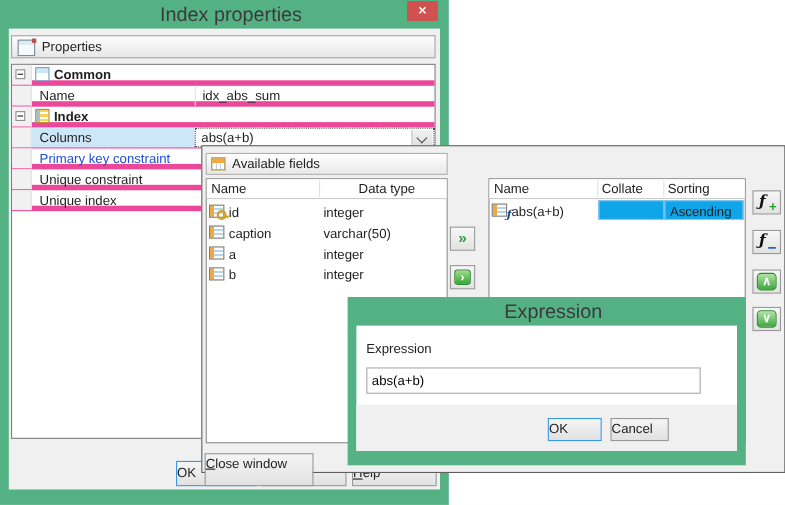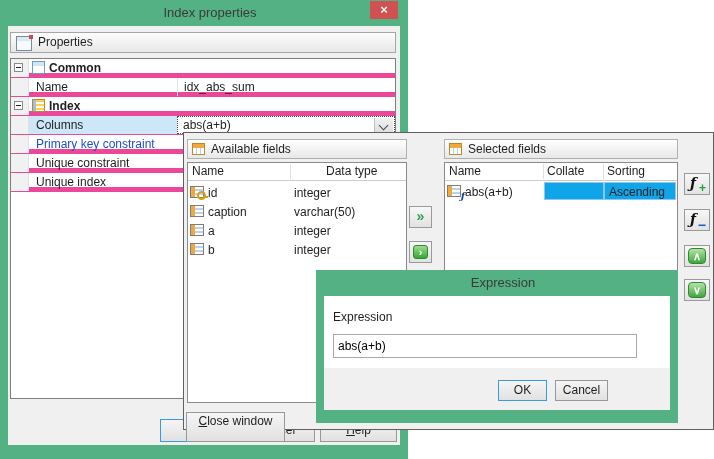--- a/index.html
+++ b/index.html
@@ -9,21 +9,21 @@
     font-family:"Liberation Sans", sans-serif;
     font-size:12px; color:#1e1e1e;
     -webkit-font-smoothing:antialiased;
   }
   .abs { position:absolute; box-sizing:border-box; }
 
   
   .green-win { position:absolute; background:#54b184; box-sizing:border-box; }
   .win-title {
     position:absolute; left:0; top:0; right:0; height:26px;
-    text-align:center; line-height:26px; font-size:13px; color:#3b3b3b;padding-left:12px;
+    text-align:center; line-height:26px; font-size:18px; color:#3b3b3b;padding-left:12px;
   }
   .close-btn {
     position:absolute; left:370px; top:1px; width:28px; height:18px;
     background:#d15151; color:#fff; text-align:center; line-height:17px;
     font-size:13px; font-weight:bold; cursor:default;
   }
 
   
   #main-dialog { left:0; top:0; width:408px; height:459px; z-index:1; }
   #md-client { left:8px; top:26px; width:392px; height:419px; background:#f0f0f0; }
@@ -71,21 +71,21 @@
   .combo-btn { position:absolute; right:1px; top:1px; bottom:1px; width:18px;
                background:linear-gradient(#f2f2f2,#dfdfdf); border-left:1px solid #bdbdbd; }
   .chev-down { position:absolute; left:5px; top:4px; width:6px; height:6px;
                border-right:1.5px solid #4c4c4c; border-bottom:1.5px solid #4c4c4c;
                transform:rotate(45deg); }
   .gray-text { color:#1d4ed8; }
 
   
   .btn { position:absolute; box-sizing:border-box;
          background:linear-gradient(#f5f5f5,#e1e1e1);
-         border:1px solid #989898; text-align:center; color:#1e1e1e; font-size:12px; }
+         border:1px solid #989898; text-align:left; color:#1e1e1e; font-size:12px; }
   .btn.focused { border:1px solid #3a99e0; }
   #md-ok     { left:160px; top:419px; width:73px; height:23px; line-height:21px; }
   #md-cancel { left:238px; top:419px; width:77px; height:23px; line-height:21px; }
   #md-help   { left:320px; top:419px; width:77px; height:23px; line-height:21px; }
 
   
   #fields-panel { left:183px; top:132px; width:531px; height:298px; z-index:5;
                   background:#f0f0f0; border:1px solid #5f5f5f; }
   .grp-hdr { position:absolute; top:6px; height:20px; box-sizing:border-box;
              background:linear-gradient(#ffffff,#e8e8e8); border:1px solid #b0b0b0;
@@ -271,24 +271,20 @@
       <span class="nm">b</span>
       <span class="tp">integer</span>
     </div>
   </div>
 
   <div class="sq-btn" id="move-all"><span>»</span></div>
   <div class="sq-btn" id="move-one">
     <span class="green-sq">›</span>
   </div>
 
-  <div class="grp-hdr" id="sel-hdr">
-    <span class="hdr-tbl-icon"></span>
-    <span class="lbl">Selected fields</span>
-  </div>
 
   <div class="list" id="sel-list">
     <div class="list-hdr">
       <span class="h" style="left:4px;">Name</span>
       <span class="vdiv" style="left:98px;"></span>
       <span class="h" style="left:102px;">Collate</span>
       <span class="vdiv" style="left:158px;"></span>
       <span class="h" style="left:162px;">Sorting</span>
     </div>
     <div class="lrow" style="top:19px;">

